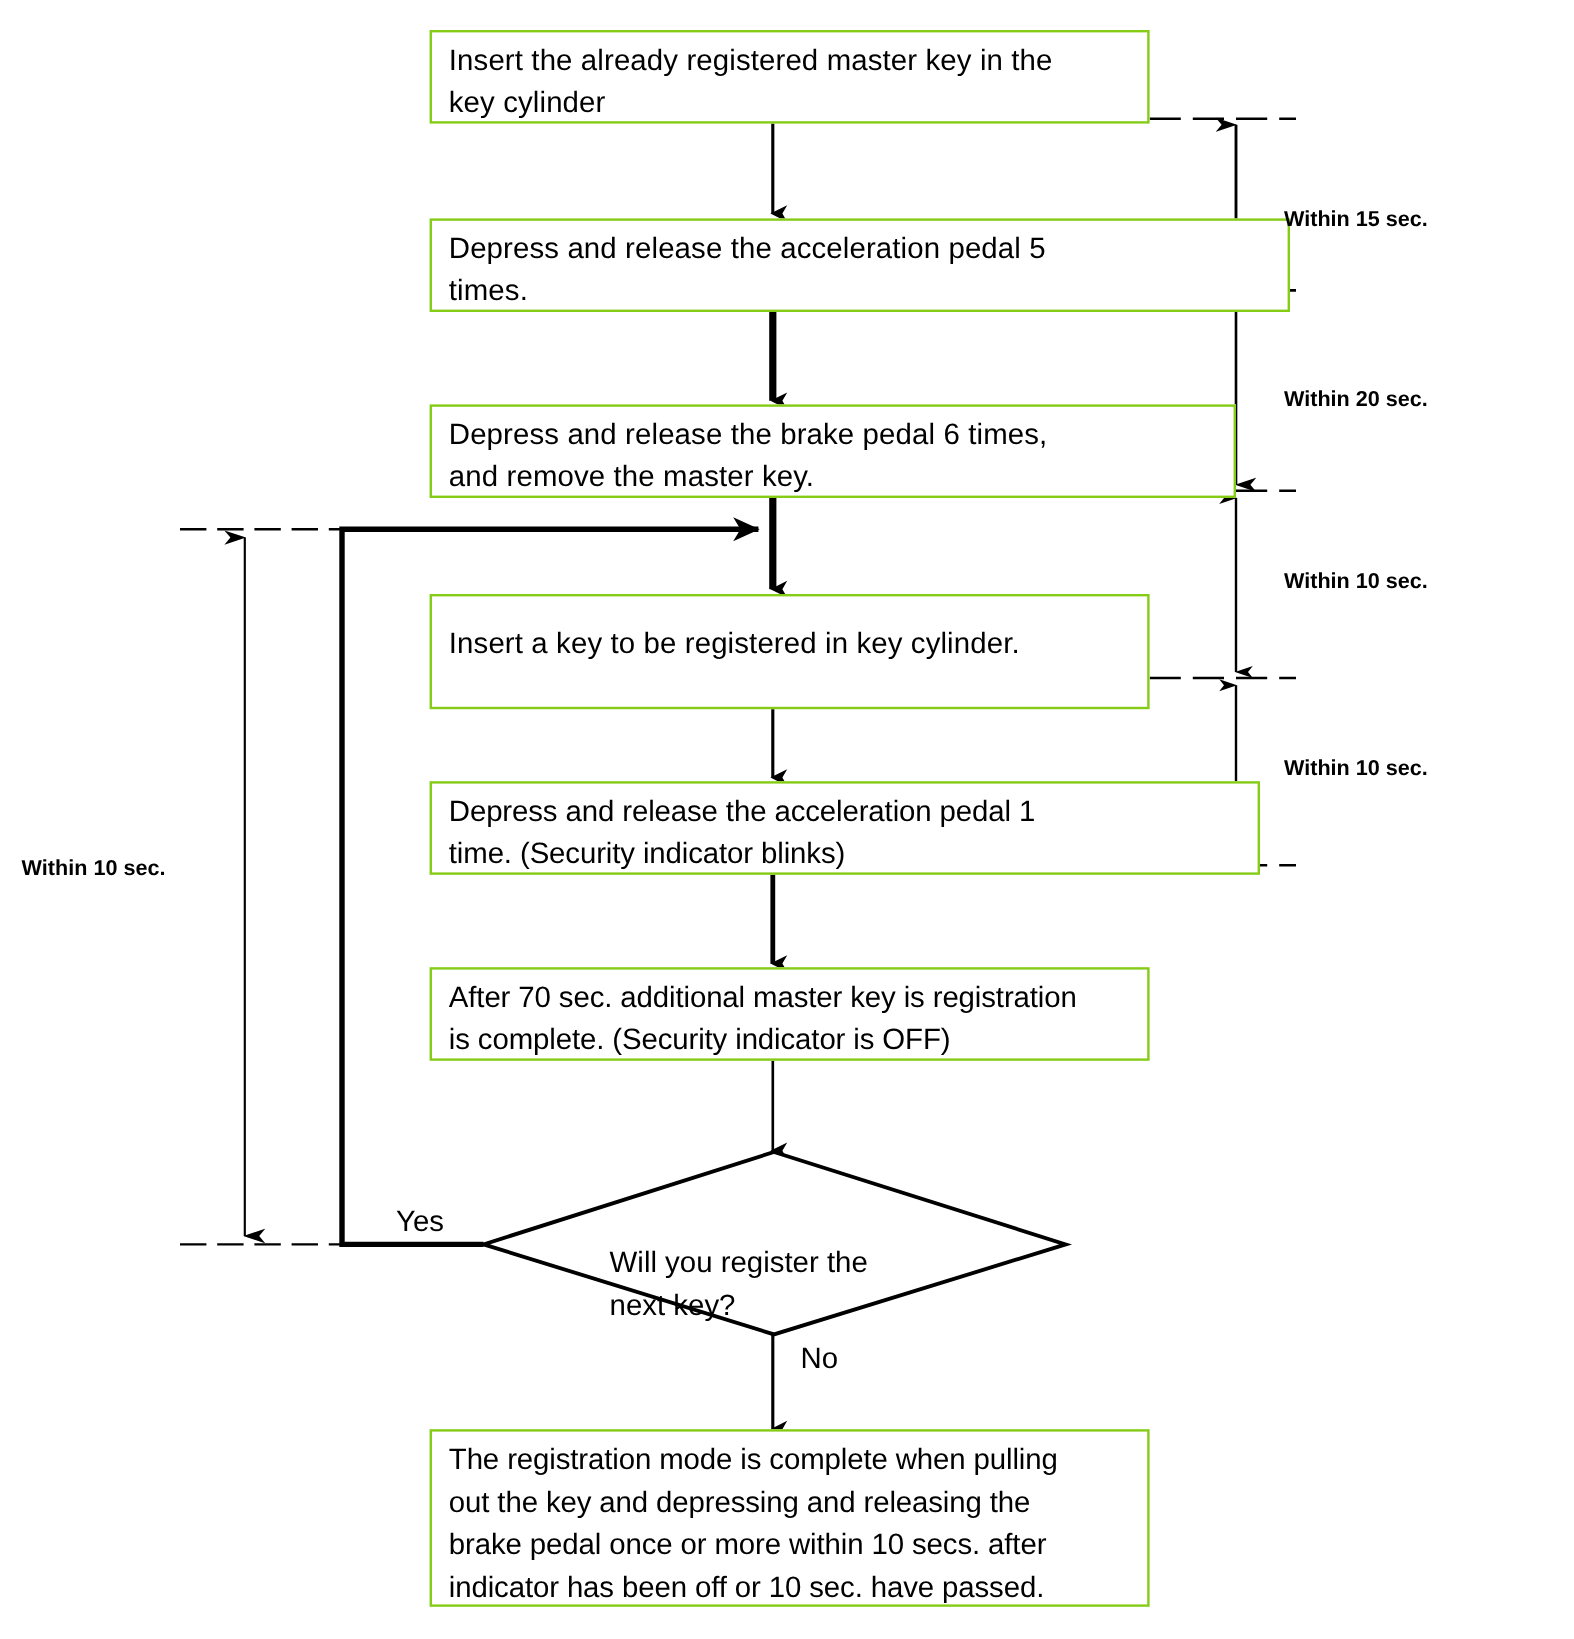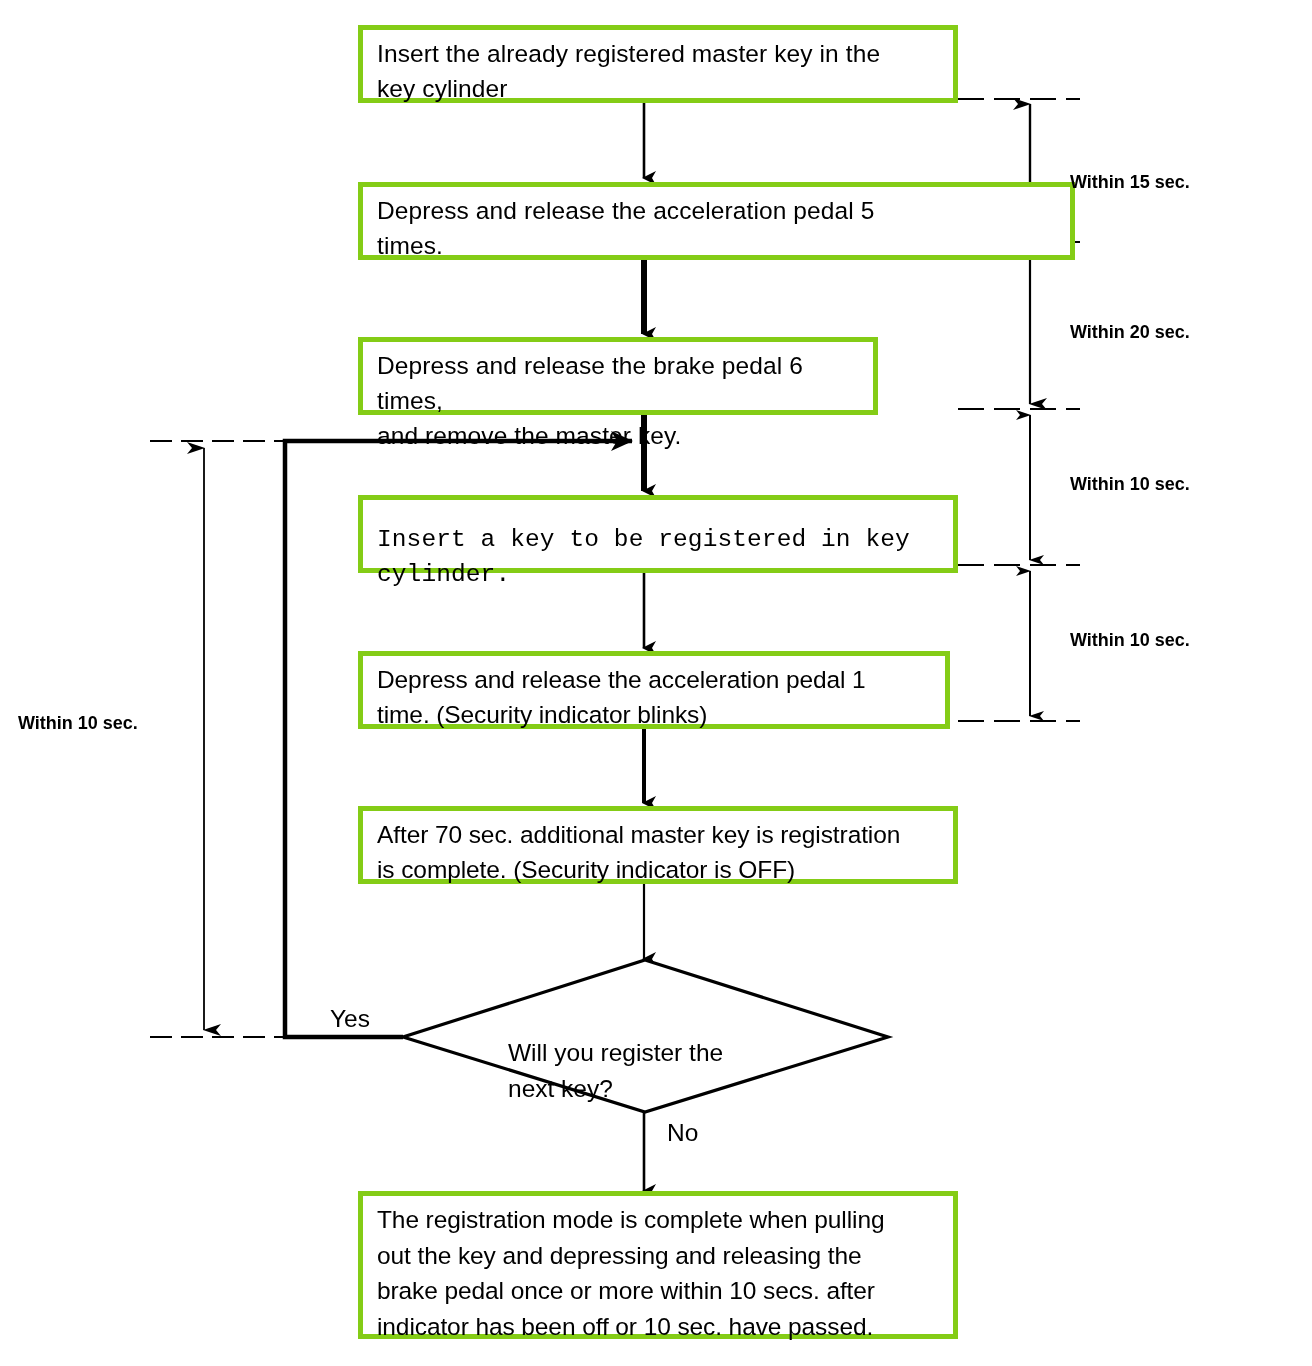--- a/index.html
+++ b/index.html
@@ -17,21 +17,21 @@
   }
   #svg-layer {
     position: absolute;
     top: 0; left: 0;
     width: 1312px;
     height: 1366px;
   }
   .node {
     position: absolute;
     box-sizing: border-box;
-    border: 5px solid #84cc16;
+    border: 2px solid #84cc16;
     background: #ffffff;
     color: #000000;
     font-size: 24.5px;
     line-height: 35px;
     letter-spacing: 0.1px;
     padding: 6px 12px 6px 14px;
     font-weight: 500;
     z-index: 3;
   }
   .node.tight { letter-spacing: -0.1px; }
@@ -151,30 +151,30 @@
   <div class="node" style="left:358px; top:25px; width:600px; height:78px;">
     <span class="node-text">Insert the already registered master key in the
 key cylinder</span>
   </div>
 
   <div class="node" style="left:358px; top:182px; width:717px; height:78px;">
     <span class="node-text">Depress and release the acceleration pedal 5
 times.</span>
   </div>
 
-  <div class="node" style="left:358px; top:337px; width:520px; height:78px;">
+  <div class="node" style="left:358px; top:337px; width:672px; height:78px;">
     <span class="node-text">Depress and release the brake pedal 6 times,
 and remove the master key.</span>
   </div>
 
-  <div class="node" style="left:358px; top:495px; width:600px; height:78px; padding-top:22px;font-family:Liberation Mono, monospace;">
+  <div class="node" style="left:358px; top:495px; width:600px; height:96px; padding-top:22px;">
     <span class="node-text">Insert a key to be registered in key cylinder.</span>
   </div>
 
-  <div class="node tight" style="left:358px; top:651px; width:592px; height:78px;">
+  <div class="node tight" style="left:358px; top:651px; width:692px; height:78px;">
     <span class="node-text">Depress  and  release  the  acceleration  pedal  1
 time. (Security indicator blinks)</span>
   </div>
 
   <div class="node tight" style="left:358px; top:806px; width:600px; height:78px;">
     <span class="node-text">After 70 sec. additional master key is registration
 is complete. (Security indicator is OFF)</span>
   </div>
 
   <div class="node tight" style="left:358px; top:1191px; width:600px; height:148px; line-height:35.5px;">

